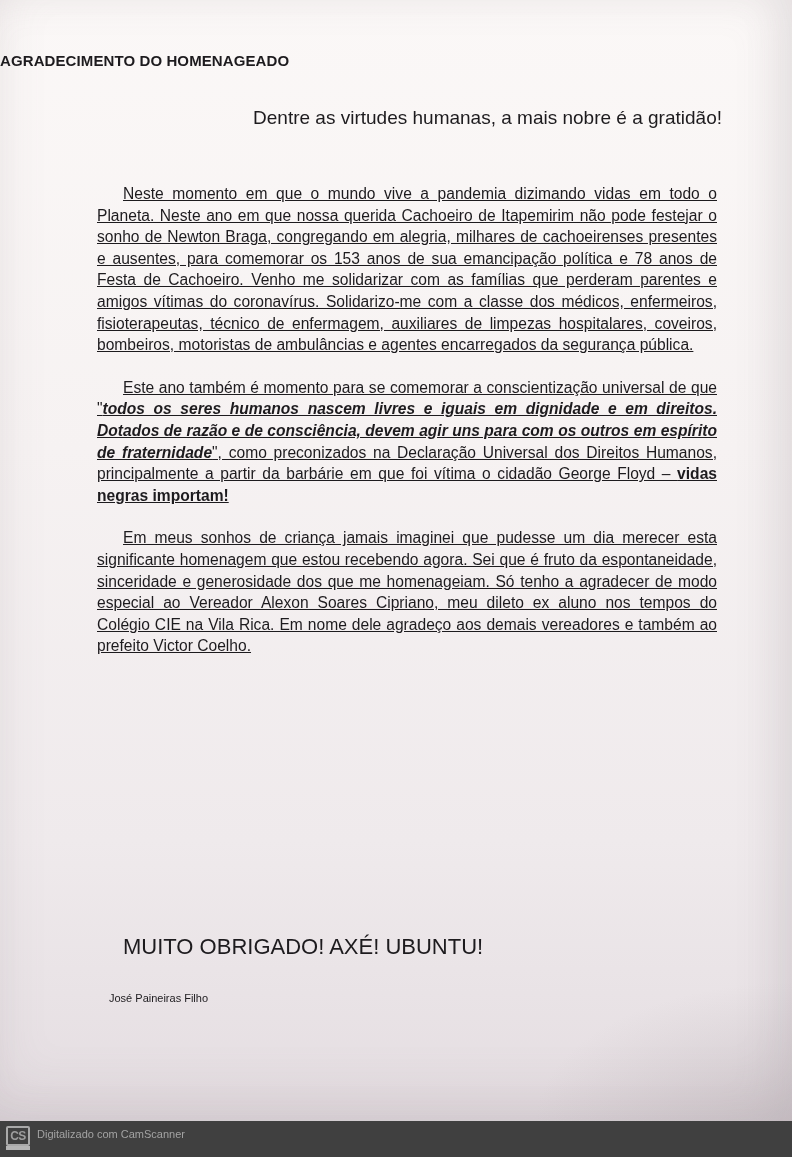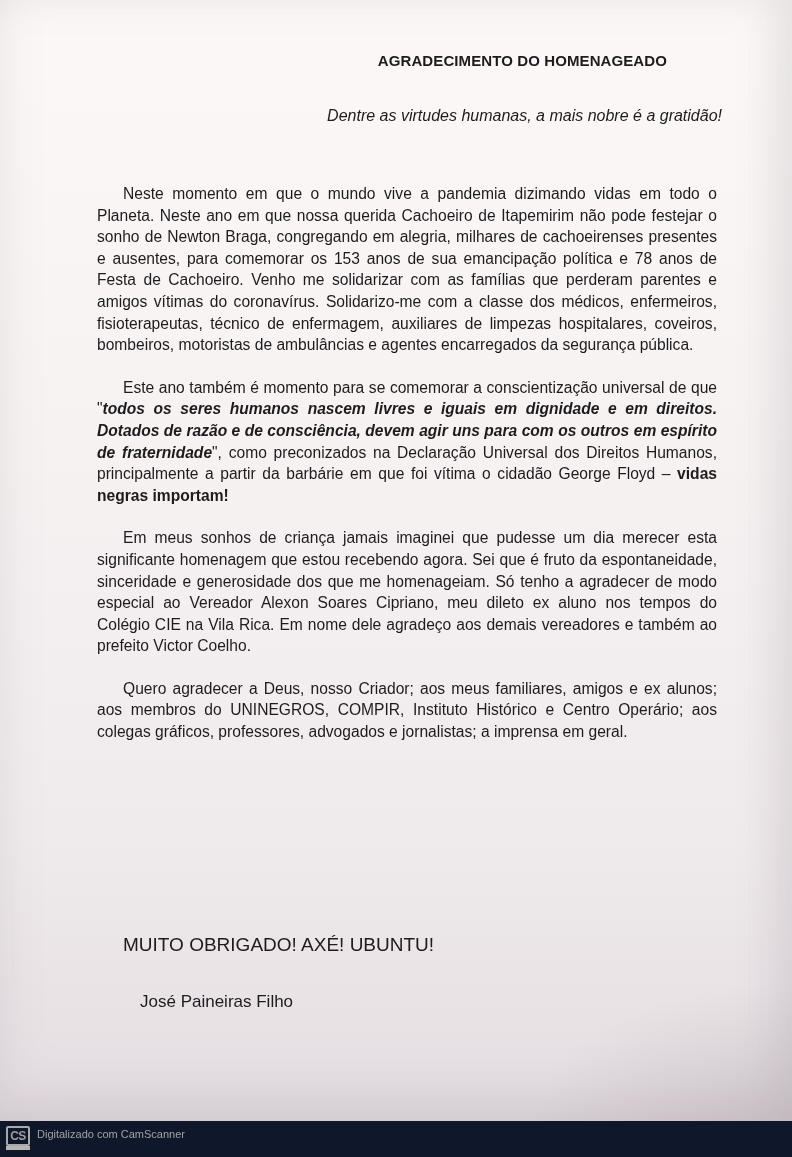--- a/index.html
+++ b/index.html
@@ -14,39 +14,39 @@
       width: 792px; height: 1121px;
       background: linear-gradient(180deg, #fbf8f7 0%, #f6f2f2 40%, #efeaec 75%, #e4dde1 100%);
       box-shadow: inset -20px 0 40px rgba(120,110,115,0.10), inset 0 -30px 50px rgba(140,125,135,0.12);
     }
     .page::after {
       content: ""; position: absolute; right: 0; bottom: 0; width: 260px; height: 140px;
       background: radial-gradient(ellipse at 100% 100%, rgba(170,160,165,0.35), rgba(170,160,165,0) 70%);
     }
     .title {
       position: absolute; left: 0; width: 667px; top: 52px;
-      text-align: right; font-weight: bold; font-size: 15px; letter-spacing: 0.1px;
-      padding-left: 12px; box-sizing: border-box;
+      text-align: left; font-weight: bold; font-size: 15px; letter-spacing: 0.1px;
+      padding-left: 0; box-sizing: border-box;
     }
     .title span { display: inline-block; margin-left: 0; }
     .epigraph {
       position: absolute; right: 70px; top: 107px;
-      font-style: italic; font-size: 16px;
+      font-size: 19px;
     }
     .body-text {
       position: absolute; left: 97px; width: 620px; top: 183px;
       font-size: 15.6px; line-height: 21.6px; text-align: justify;
     }
-    .para { margin: 0 0 21px 0; text-indent: 26px; }
+    .para { margin: 0 0 21px 0; text-indent: 26px; text-decoration: underline; }
     .bi { font-weight: bold; font-style: italic; }
     .b { font-weight: bold; }
-    .closing { position: absolute; left: 123px; top: 934px; font-size: 19px; }
-    .signature { position: absolute; left: 140px; top: 992px; font-size: 17px; }
+    .closing { position: absolute; left: 123px; top: 934px; font-size: 22px; }
+    .signature { position: absolute; left: 109px; top: 992px; font-size: 11px; }
     .footer {
-      position: absolute; left: 0; top: 1121px; width: 792px; height: 36px; background: #0f172a;
+      position: absolute; left: 0; top: 1121px; width: 792px; height: 36px; background: #404040;
     }
     .cs-logo {
       position: absolute; left: 6px; top: 5px; width: 24px; height: 20px;
       border: 2px solid #a9a9a9; border-radius: 2px; box-sizing: border-box;
       font-size: 12px; font-weight: bold; color: #9d9d9d; line-height: 16px; text-align: center;
       letter-spacing: -0.5px;
     }
     .cs-logo::after {
       content: ""; position: absolute; left: -2px; right: -2px; bottom: -6px; height: 4px; background: #b5b5b5;
     }
@@ -63,21 +63,20 @@
 
   <div class="body-text">
     <p class="para">Neste momento em que o mundo vive a pandemia dizimando vidas em todo o Planeta. Neste ano em que nossa querida Cachoeiro de Itapemirim não pode festejar o sonho de Newton Braga, congregando em alegria, milhares de cachoeirenses presentes e ausentes, para comemorar os 153 anos de sua emancipação política e 78 anos de Festa de Cachoeiro. Venho me solidarizar com as famílias que perderam parentes e amigos vítimas do coronavírus. Solidarizo-me com a classe dos médicos, enfermeiros, fisioterapeutas, técnico de enfermagem, auxiliares de limpezas hospitalares, coveiros, bombeiros, motoristas de ambulâncias e agentes encarregados da segurança pública.</p>
 
     <p class="para"><span>Este ano também é momento para se comemorar a conscientização universal de que "</span><span class="bi">todos os seres humanos nascem livres e iguais em dignidade e em direitos. Dotados de razão e de consciência, devem agir uns para com os outros em espírito de fraternidade</span><span>", como preconizados na Declaração Universal dos Direitos Humanos, principalmente a partir da barbárie em que foi vítima o cidadão George Floyd – </span><span class="b">vidas negras importam!</span></p>
 
 
 
     <p class="para">Em meus sonhos de criança jamais imaginei que pudesse um dia merecer esta significante homenagem que estou recebendo agora. Sei que é fruto da espontaneidade, sinceridade e generosidade dos que me homenageiam. Só tenho a agradecer de modo especial ao Vereador Alexon Soares Cipriano, meu dileto ex aluno nos tempos do Colégio CIE na Vila Rica. Em nome dele agradeço aos demais vereadores e também ao prefeito Victor Coelho.</p>
 
-    <p class="para">Quero agradecer a Deus, nosso Criador; aos meus familiares, amigos e ex alunos; aos membros do UNINEGROS, COMPIR, Instituto Histórico e Centro Operário; aos colegas gráficos, professores, advogados e jornalistas; a imprensa em geral.</p>
 
   </div>
 
   <div class="closing">MUITO OBRIGADO! AXÉ! UBUNTU!</div>
   <div class="signature">José Paineiras Filho</div>
 </div>
 
 <div class="footer">
   <div class="cs-logo">CS</div>
   <div class="cs-text">Digitalizado com CamScanner</div>

